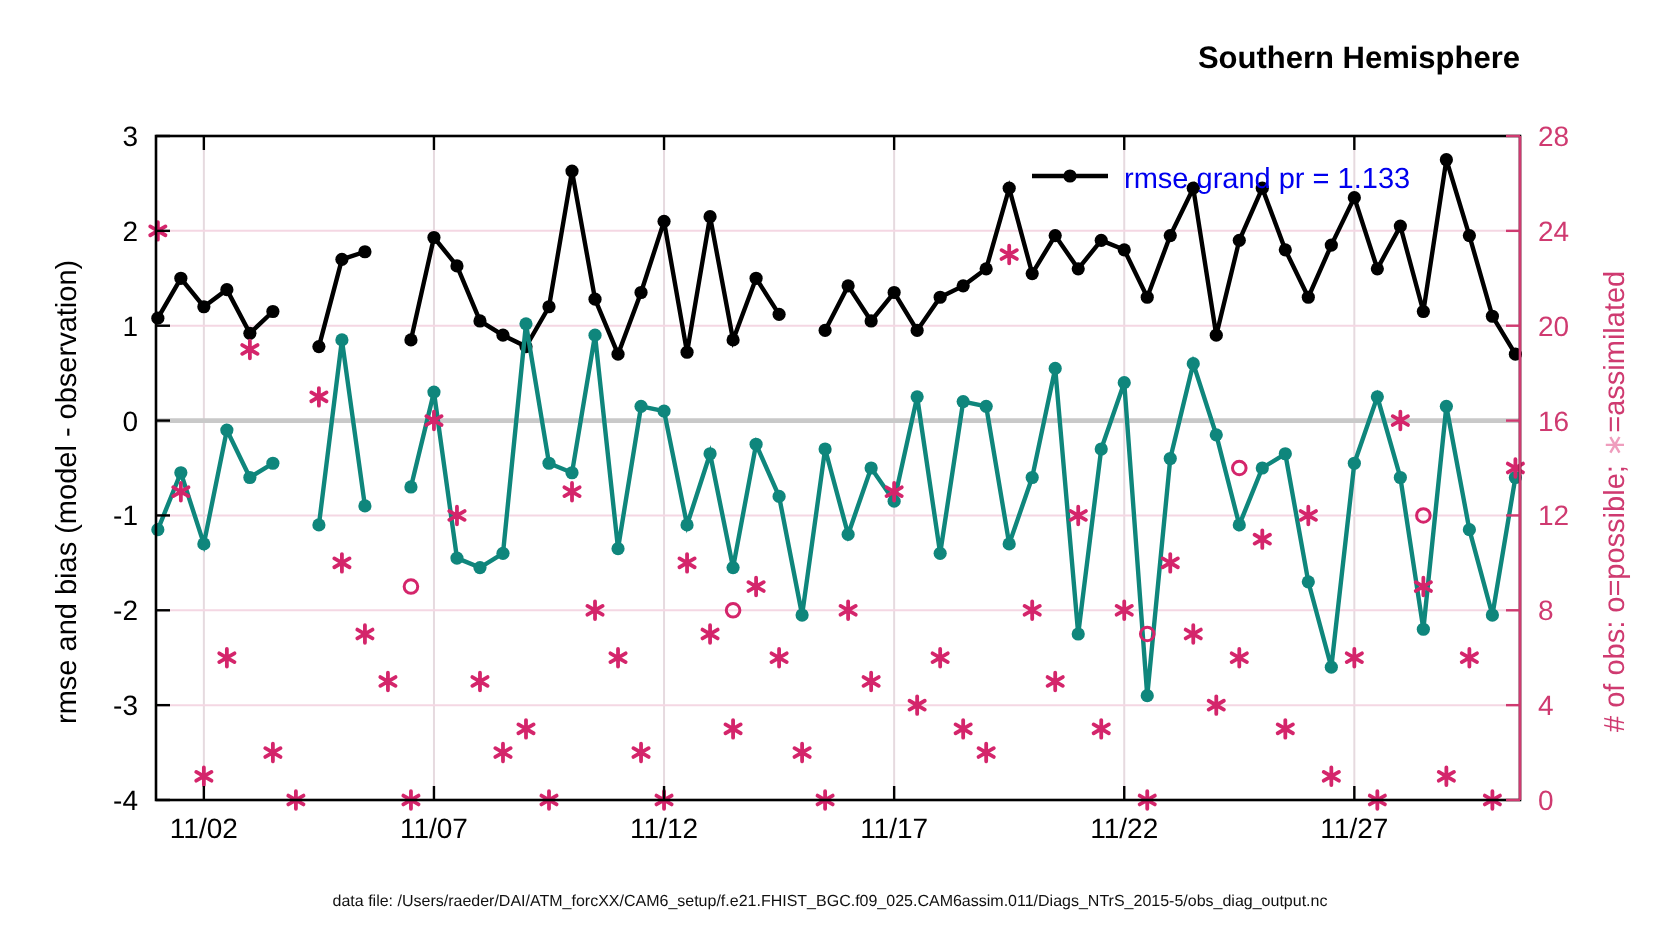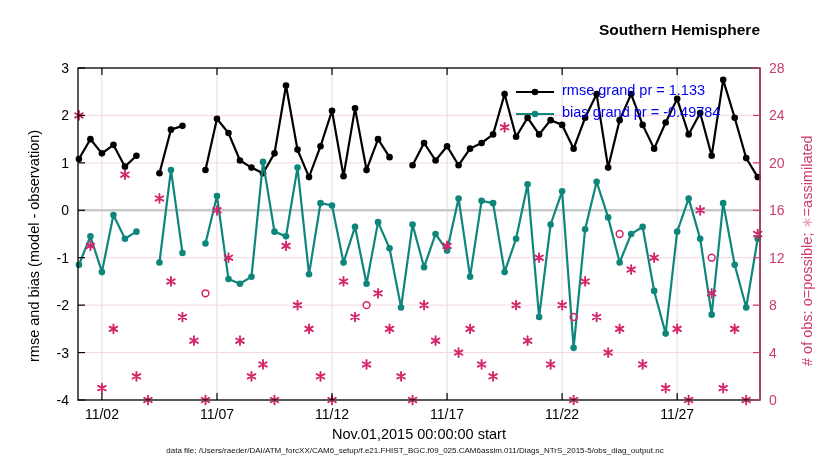--- a/index.html
+++ b/index.html
@@ -9,21 +9,21 @@
   .title{position:absolute;left:78px;top:20px;width:682px;text-align:right;
          font-weight:bold;font-size:15.5px;line-height:20px;color:#000;}
   .xlabel{position:absolute;left:78px;top:426px;width:682px;text-align:center;
           font-size:14.5px;color:#000;}
   .footer{position:absolute;left:0;top:446px;width:830px;text-align:center;
           font-size:8px;color:#111;}
   .ylab{position:absolute;white-space:nowrap;transform:rotate(-90deg);
         transform-origin:left top;font-size:14.5px;}
   .ylab-left{left:26px;top:362px;color:#000;}
   .ylab-right{left:799px;top:366px;color:#cf3a70;}
-  .legend-row{position:absolute;display:flex;align-items:flex-end;gap:7px;}
+  .legend-row{position:absolute;display:flex;align-items:flex-start;gap:7px;}
   .legend-row .txt{font-size:14.5px;color:#0000ee;white-space:nowrap;}
   svg text{font-family:"Liberation Sans",sans-serif;}
 </style>
 </head>
 <body>
 
 <div id="fig">
   <svg id="plot" width="830" height="470" viewBox="0 0 830 470">
       <line x1="101.9298245614035" y1="68" x2="101.9298245614035" y2="400" stroke="#e6dadf" stroke-width="1"></line>
       <line x1="216.9770580296896" y1="68" x2="216.9770580296896" y2="400" stroke="#e6dadf" stroke-width="1"></line>
@@ -279,31 +279,23 @@
     </svg>
 
   <div class="title">
     <div>Southern Hemisphere</div>
   </div>
 
   <div class="ylab ylab-left">rmse and bias (model - observation)</div>
 
   <div class="ylab ylab-right"><span># of obs: o=possible; </span><span style="color:#ef9dbd;">∗</span><span>=assimilated</span></div>
 
-  <div class="xlabel">Nov.01,2015 00:00:00 start</div>
 
   <div class="legend-row" style="left:515px;top:82px;">
     <svg width="40" height="12">
       <line x1="1" y1="6" x2="39" y2="6" stroke-width="2.2" stroke="#000000"></line>
       <circle cx="20" cy="6" r="3.3" fill="#000000"></circle>
     </svg>
     <span class="txt">rmse grand pr = 1.133</span>
   </div>
-  <div class="legend-row" style="left:515px;top:104px;">
-    <svg width="40" height="12">
-      <line x1="1" y1="6" x2="39" y2="6" stroke-width="2.2" stroke="#0f867c"></line>
-      <circle cx="20" cy="6" r="3.3" fill="#0f867c"></circle>
-    </svg>
-    <span class="txt">bias grand pr = -0.49784</span>
-  </div>
 
   <div class="footer">data file: /Users/raeder/DAI/ATM_forcXX/CAM6_setup/f.e21.FHIST_BGC.f09_025.CAM6assim.011/Diags_NTrS_2015-5/obs_diag_output.nc</div>
 </div>
 
 </body></html>

